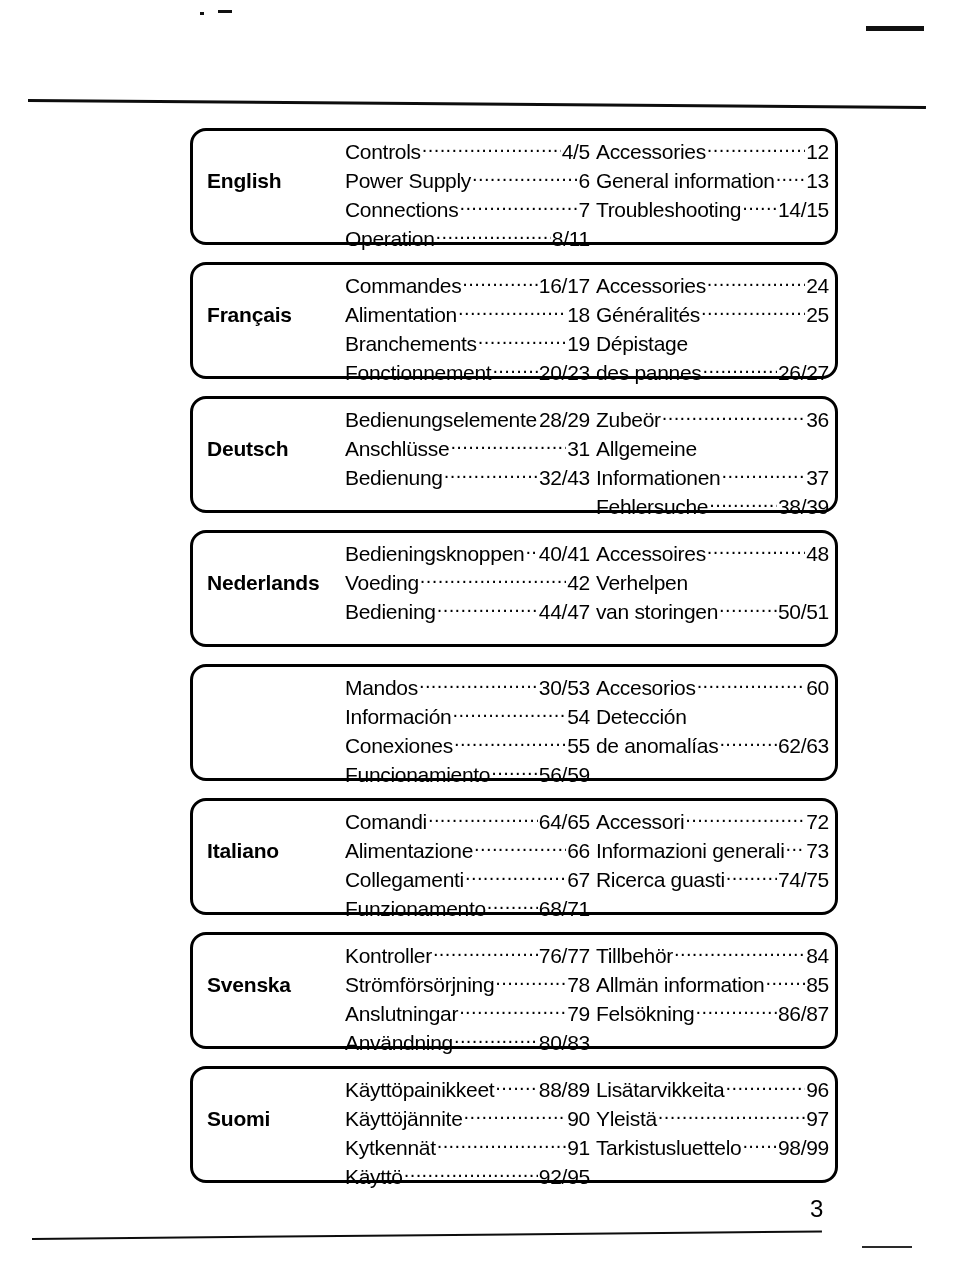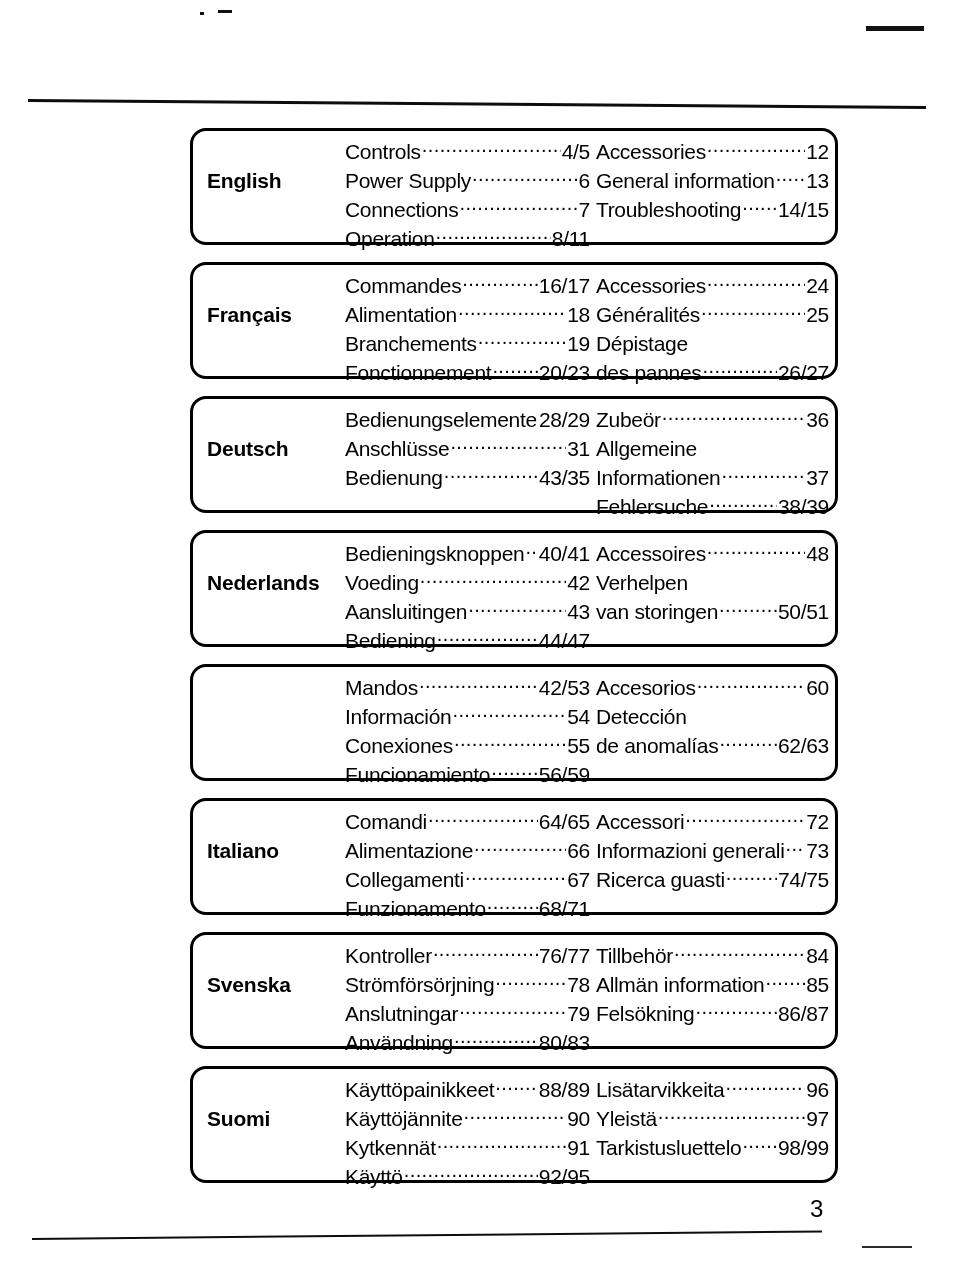--- a/index.html
+++ b/index.html
@@ -273,21 +273,21 @@
               <span class="pg">28/29</span>
             </div>
             <div class="line">
               <span class="lbl">Anschlüsse</span>
               <span class="dots"></span>
               <span class="pg">31</span>
             </div>
             <div class="line">
               <span class="lbl">Bedienung</span>
               <span class="dots"></span>
-              <span class="pg">43/35</span>
+              <span class="pg">32/43</span>
             </div>
           </div>
           <div class="col col-right">
             <div class="line">
               <span class="lbl">Zubeör</span>
               <span class="dots"></span>
               <span class="pg">36</span>
             </div>
             <div class="line nodots">
               <span class="lbl">Allgemeine</span>
@@ -317,25 +317,20 @@
               <span class="lbl">Bedieningsknoppen</span>
               <span class="dots"></span>
               <span class="pg">40/41</span>
             </div>
             <div class="line">
               <span class="lbl">Voeding</span>
               <span class="dots"></span>
               <span class="pg">42</span>
             </div>
             <div class="line">
-              <span class="lbl">Aansluitingen</span>
-              <span class="dots"></span>
-              <span class="pg">43</span>
-            </div>
-            <div class="line">
               <span class="lbl">Bediening</span>
               <span class="dots"></span>
               <span class="pg">44/47</span>
             </div>
           </div>
           <div class="col col-right">
             <div class="line">
               <span class="lbl">Accessoires</span>
               <span class="dots"></span>
               <span class="pg">48</span>
@@ -354,21 +349,21 @@
         </div>
       </div>
     </div>
     <div class="lang-row" style="top: 664px;">
       <div class="entry-box">
         <div class="cols">
           <div class="col col-left">
             <div class="line">
               <span class="lbl">Mandos</span>
               <span class="dots"></span>
-              <span class="pg">42/53</span>
+              <span class="pg">30/53</span>
             </div>
             <div class="line">
               <span class="lbl">Información</span>
               <span class="dots"></span>
               <span class="pg">54</span>
             </div>
             <div class="line">
               <span class="lbl">Conexiones</span>
               <span class="dots"></span>
               <span class="pg">55</span>

